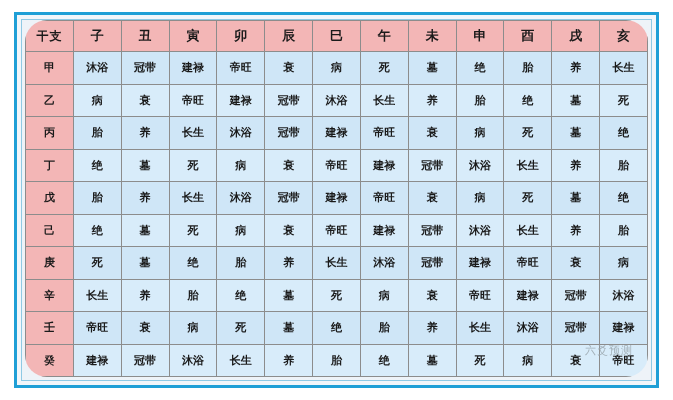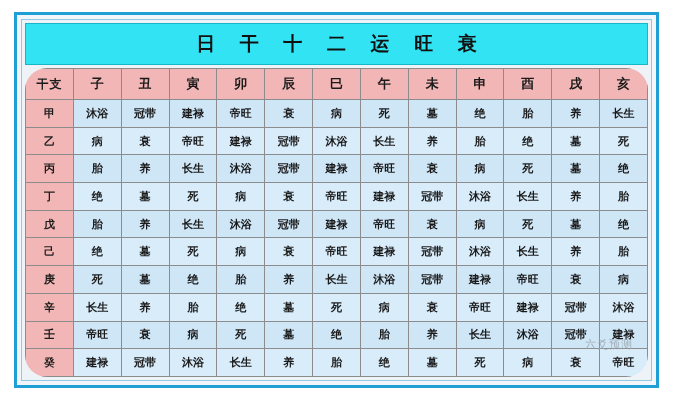--- a/index.html
+++ b/index.html
@@ -87,37 +87,34 @@
     background:#f3b6b6;
     font-size:14px;
     width:46px;
   }
   
   tr.body-even td.cell{ background:#cfe6f7; }
   tr.body-odd  td.cell{ background:#d8ecfa; }
   .wm{
     position:absolute;
     right:40px;
-    bottom:48px;
+    bottom:42px;
     font-size:11px;
     color:#9aa6ad;
     letter-spacing:1px;
     opacity:.85;
   }
 </style>
 </head>
 <body>
 
 <div id="page">
   <div class="frame">
     <div class="inner">
 
-      <div class="title-bar">
-        <div class="title-text">日 干 十 二 运 旺 衰</div>
-      </div>
 
       <div class="table-wrap">
         <table class="grid">
           <tbody>
             <tr class="head">
               <th class="corner">干支</th>
               <th>子</th>
               <th>丑</th>
               <th>寅</th>
               <th>卯</th>

